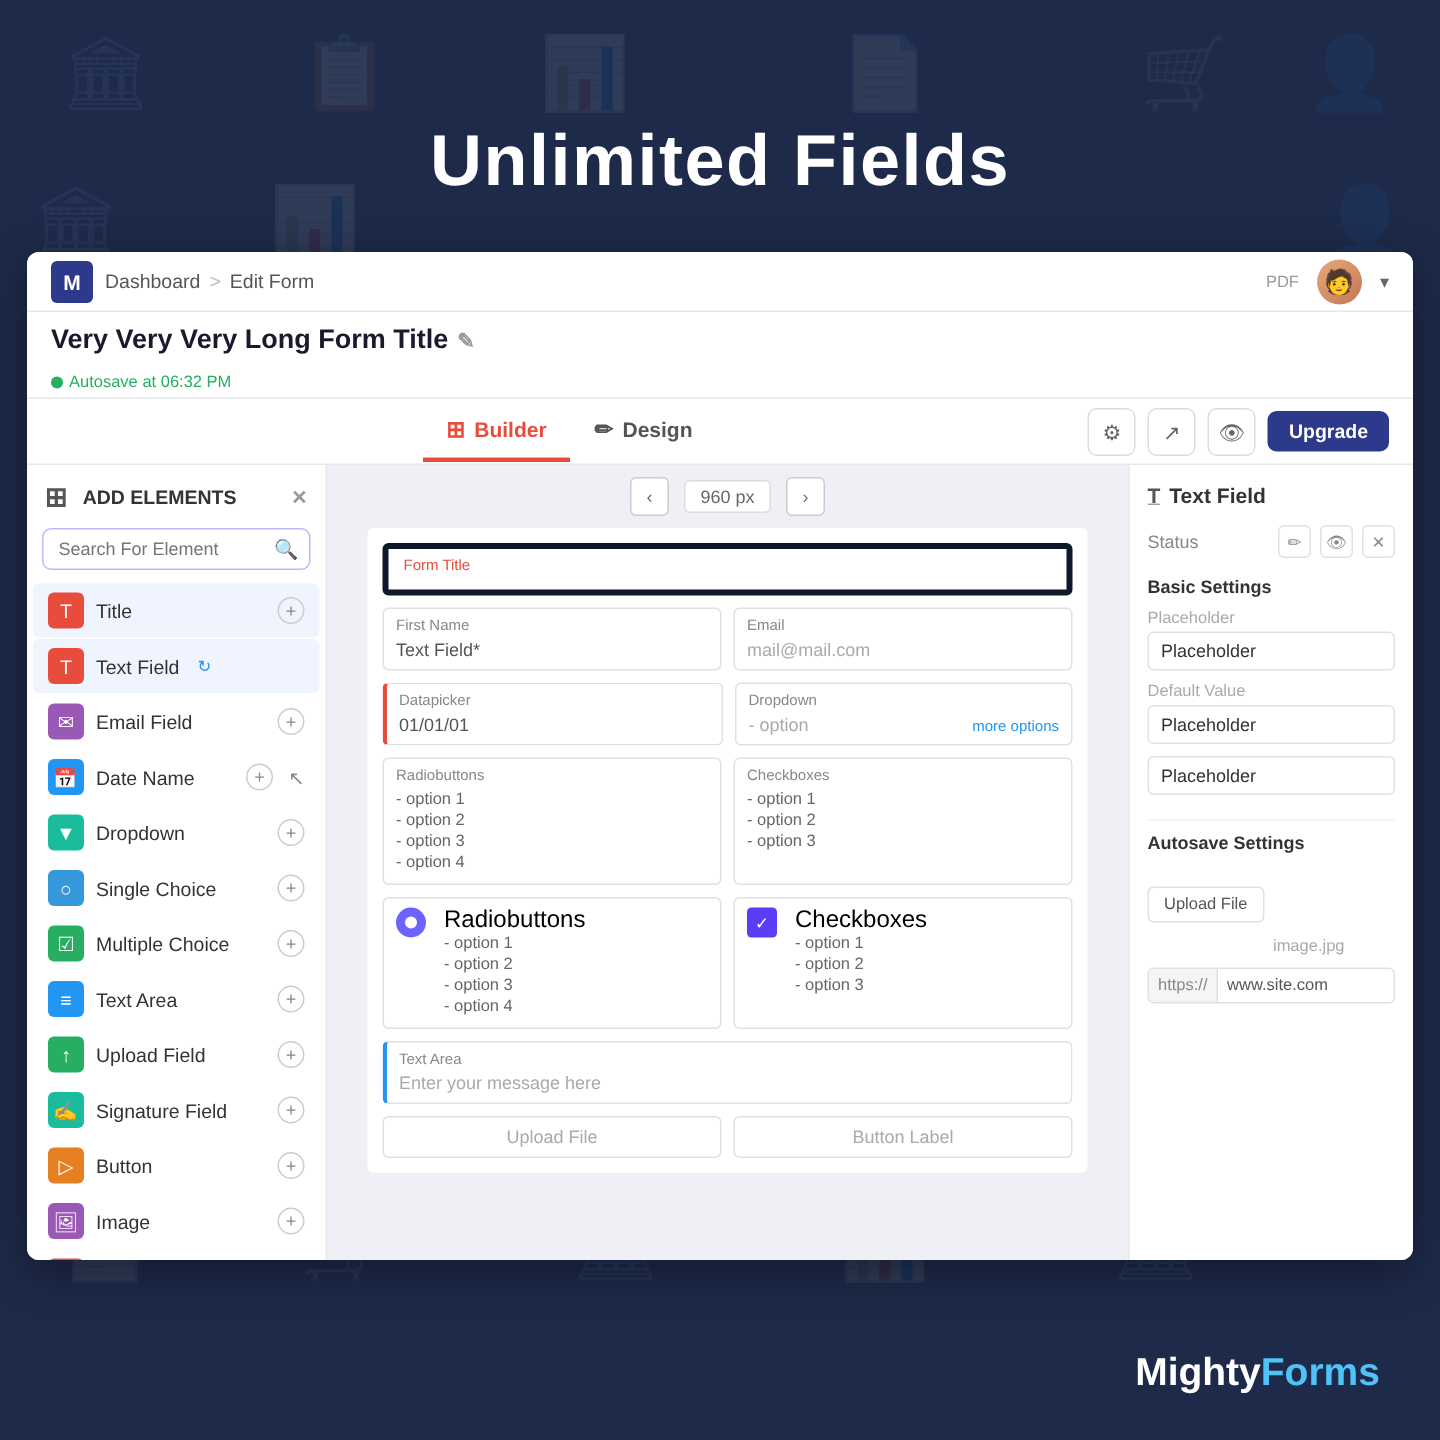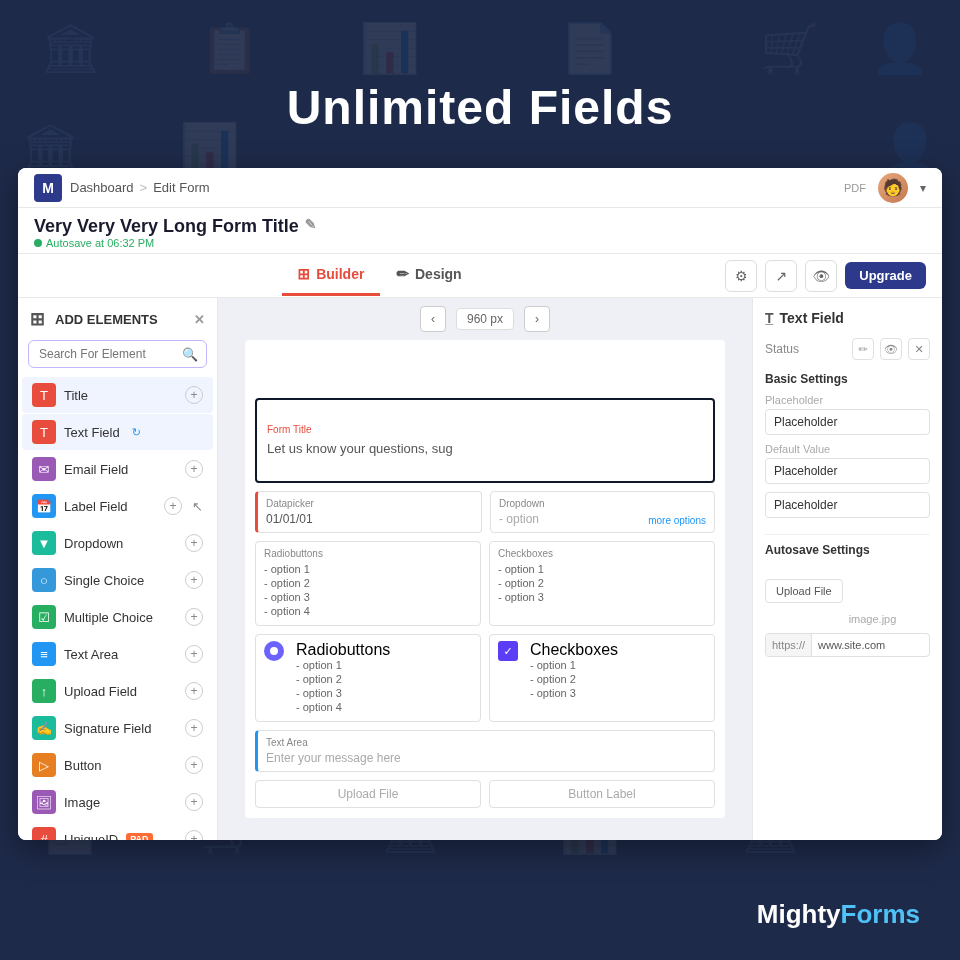--- a/index.html
+++ b/index.html
@@ -97,29 +97,31 @@
     .form-title-bar {
       background: #fff;
       padding: 8px 16px 4px;
       border-bottom: 1px solid #e8e8e8;
     }
     .form-title-text {
       font-size: 18px;
       font-weight: 700;
       color: #1a1a2e;
       display: flex;
+      align-items: center;
       gap: 6px;
     }
     .form-title-text .edit-icon { font-size: 14px; color: #999; }
     .autosave-bar {
       display: flex;
       align-items: center;
       gap: 4px;
       font-size: 11px;
       color: #27ae60;
+      margin-top: 12px;
     }
     .autosave-dot { width: 8px; height: 8px; background: #27ae60; border-radius: 50%; }
 
     
     .tabs-row {
       background: #fff;
       display: flex;
       align-items: center;
       padding: 0 16px;
       height: 44px;
@@ -295,25 +297,24 @@
     .form-canvas {
       background: #fff;
       width: 480px;
       border-radius: 4px;
       padding: 10px;
       margin-bottom: 10px;
     }
 
     
     .canvas-field-title {
-      border: 2px solid #0f172a;
-      border-radius: 4px;
-      padding: 24px 10px;
+      border: 4px solid #0f172a;
+      border-radius: 4px;
+      padding: 6px 10px;
       margin-bottom: 8px;
-      margin-top: 48px;
     }
     .canvas-field-title .field-label {
       font-size: 10px;
       color: #e74c3c;
       margin-bottom: 4px;
     }
     .canvas-field-title input {
       width: 100%;
       border: none;
       outline: none;
@@ -648,21 +649,21 @@
           <span>Text Field</span>
           <span style="font-size:11px;color:#2196f3;margin-left:4px;">↻</span>
         </div>
         <div class="sidebar-item">
           <div class="sidebar-item-icon" style="background:#9b59b6;">✉</div>
           <span>Email Field</span>
           <span class="add-btn">+</span>
         </div>
         <div class="sidebar-item">
           <div class="sidebar-item-icon" style="background:#2196f3;">📅</div>
-          <span>Label Field</span>
+          <span>Date Name</span>
           <span class="add-btn">+</span>
           <span style="font-size:13px;color:#888;margin-left:2px;">↖</span>
         </div>
         <div class="sidebar-item">
           <div class="sidebar-item-icon" style="background:#1abc9c;">▼</div>
           <span>Dropdown</span>
           <span class="add-btn">+</span>
         </div>
         <div class="sidebar-item">
           <div class="sidebar-item-icon" style="background:#3498db;">○</div>
@@ -713,23 +714,32 @@
       <div class="canvas-toolbar">
         <button class="canvas-nav-btn">‹</button>
         <span class="canvas-size-label">960 px</span>
         <button class="canvas-nav-btn">›</button>
       </div>
 
       <div class="form-canvas">
 
         <div class="canvas-field-title">
           <div class="field-label">Form Title</div>
-          <input type="text" style="width: 100%; border: none; outline: none; font-size: 13px; color: rgb(85, 85, 85);" value="Let us know your questions, sug">
-        </div>
-
+        </div>
+
+        <div class="canvas-row">
+          <div class="canvas-field">
+            <div class="field-label">First Name</div>
+            <div class="field-value dark">Text Field*</div>
+          </div>
+          <div class="canvas-field">
+            <div class="field-label">Email</div>
+            <div class="field-value">mail@mail.com</div>
+          </div>
+        </div>
 
         <div class="canvas-row">
           <div class="canvas-field" style="border-left:3px solid #e74c3c;">
             <div class="field-label">Datapicker</div>
             <div class="field-value dark">01/01/01</div>
           </div>
           <div class="canvas-field">
             <div class="field-label">Dropdown</div>
             <div style="display:flex;justify-content:space-between;align-items:center;">
               <div class="field-value">- option</div>

